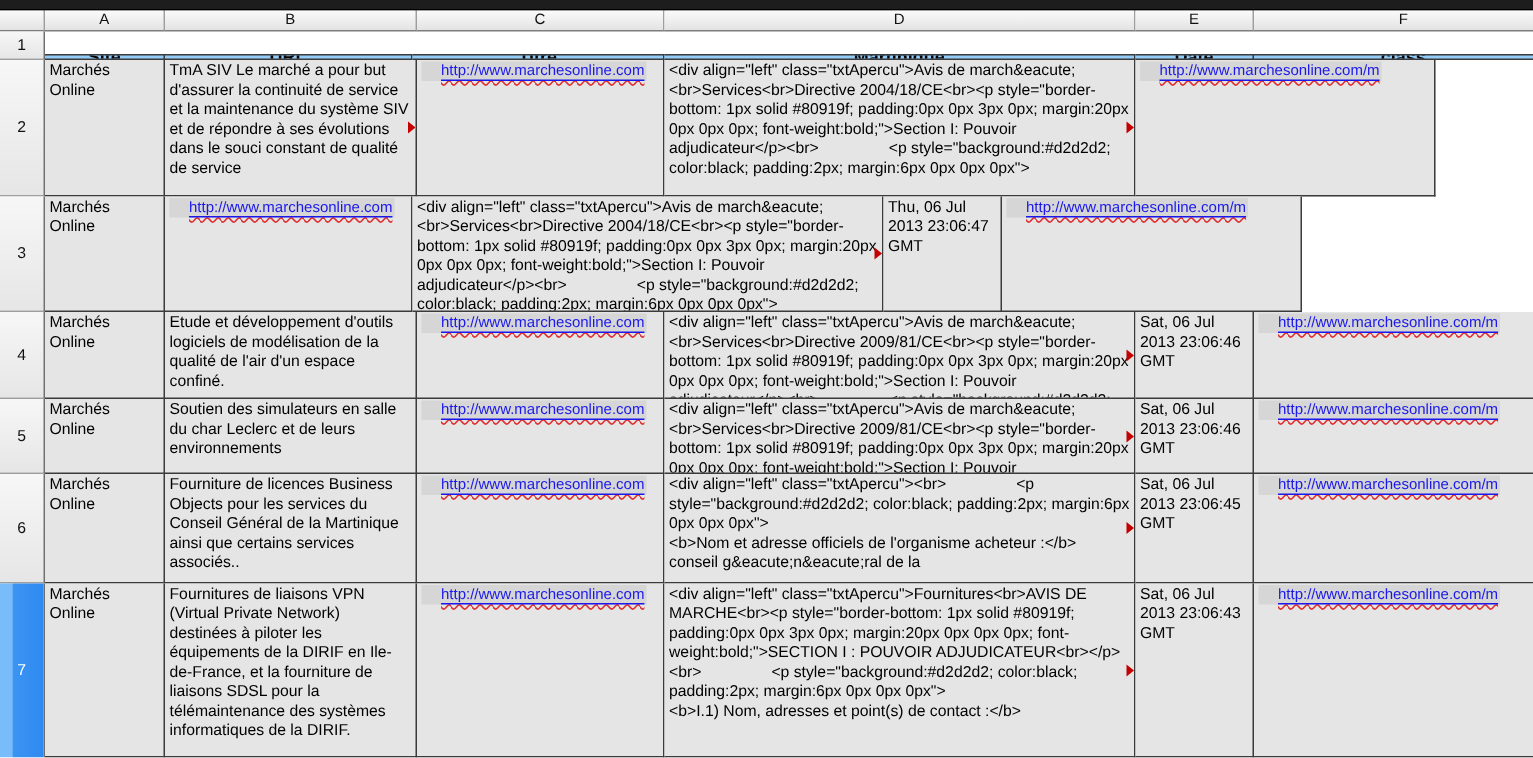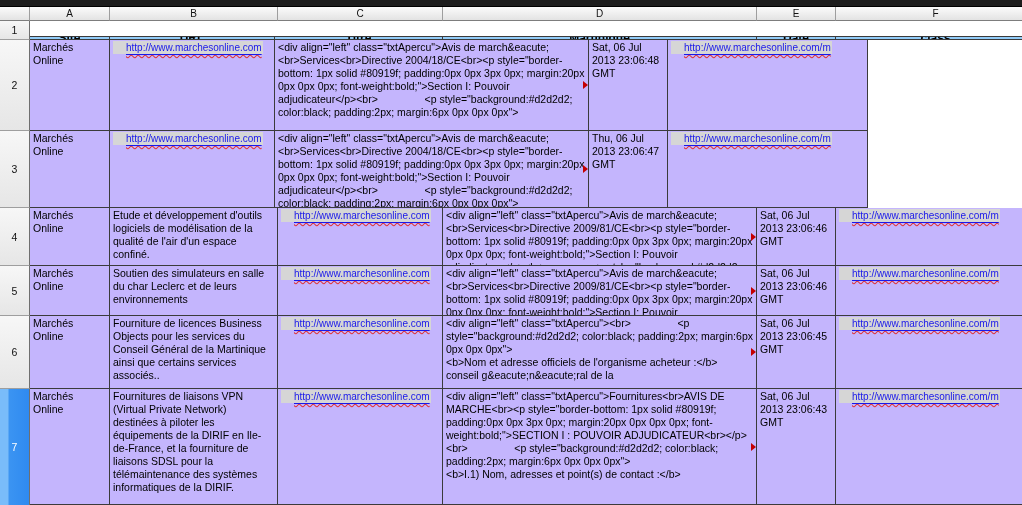--- a/index.html
+++ b/index.html
@@ -29,21 +29,21 @@
     font-size:10.5px;color:#111;
   }
   .row7 .rownum{
     background:linear-gradient(90deg,#79bcfa 0px,#79bcfa 8px,#3b94f2 9px,#2f8af0 100%);
     color:#fff;border-bottom:none;
   }
   
   .cell{
     flex:none;box-sizing:border-box;overflow:hidden;position:relative;
     border-right:1px solid #3b3b3b;border-bottom:1px solid #3b3b3b;
-    padding:1px 3px;font-size:10.5px;line-height:13px;background:#c4b5fd;
+    padding:1px 3px;font-size:10.5px;line-height:13px;background:#e5e5e5;
   }
   .cA{width:80px}.cB{width:168px}.cC{width:165px}.cD{width:314px}.cE{width:79px}.cF{width:200px}
   
   .hdr .cell{
     background:#92ccf8;font-weight:bold;font-size:12px;line-height:12px;
     display:flex;align-items:center;justify-content:center;padding:0;
     border-top:1px solid #3b3b3b;
     margin-top:15px;
   }
   .tx{display:block;}
@@ -87,26 +87,29 @@
     <div class="cell cD">Martinique</div>
     <div class="cell cE">Date</div>
     <div class="cell cF">
         <span class="sp">class</span>
       </div>
   </div>
 
   <div class="row" style="height:91px">
     <div class="rownum">2</div>
     <div class="cell cA">Marchés Online</div>
+    <div class="cell cB">
+        <span class="tx">TmA SIV Le marché a pour but d'assurer la continuité de service et la maintenance du système SIV et de répondre à ses évolutions dans le souci constant de qualité de service</span>
+        <i class="ovf"></i>
+      </div>
     <div class="cell cC"><span class="lk"><span class="lkin">http://www.marchesonline.com</span></span></div>
     <div class="cell cD desc">
         <span class="tx">&lt;div align="left" class="txtApercu"&gt;Avis de march&amp;eacute;&lt;br&gt;Services&lt;br&gt;Directive 2004/18/CE&lt;br&gt;&lt;p style="border-bottom: 1px solid #80919f; padding:0px 0px 3px 0px; margin:20px 0px 0px 0px; font-weight:bold;"&gt;Section I: Pouvoir adjudicateur&lt;/p&gt;&lt;br&gt;                &lt;p style="background:#d2d2d2; color:black; padding:2px; margin:6px 0px 0px 0px"&gt;</span>
         <i class="ovf"></i>
       </div>
-    <div class="cell cE">Sat, 06 Jul 2013 23:06:48 GMT</div>
     <div class="cell cF"><span class="lk"><span class="lkin">http://www.marchesonline.com/m</span></span></div>
   </div>
 
   <div class="row" style="height:77px">
     <div class="rownum">3</div>
     <div class="cell cA">Marchés Online</div>
     <div class="cell cC"><span class="lk"><span class="lkin">http://www.marchesonline.com</span></span></div>
     <div class="cell cD desc">
         <span class="tx">&lt;div align="left" class="txtApercu"&gt;Avis de march&amp;eacute;&lt;br&gt;Services&lt;br&gt;Directive 2004/18/CE&lt;br&gt;&lt;p style="border-bottom: 1px solid #80919f; padding:0px 0px 3px 0px; margin:20px 0px 0px 0px; font-weight:bold;"&gt;Section I: Pouvoir adjudicateur&lt;/p&gt;&lt;br&gt;                &lt;p style="background:#d2d2d2; color:black; padding:2px; margin:6px 0px 0px 0px"&gt;</span>
         <i class="ovf"></i>

